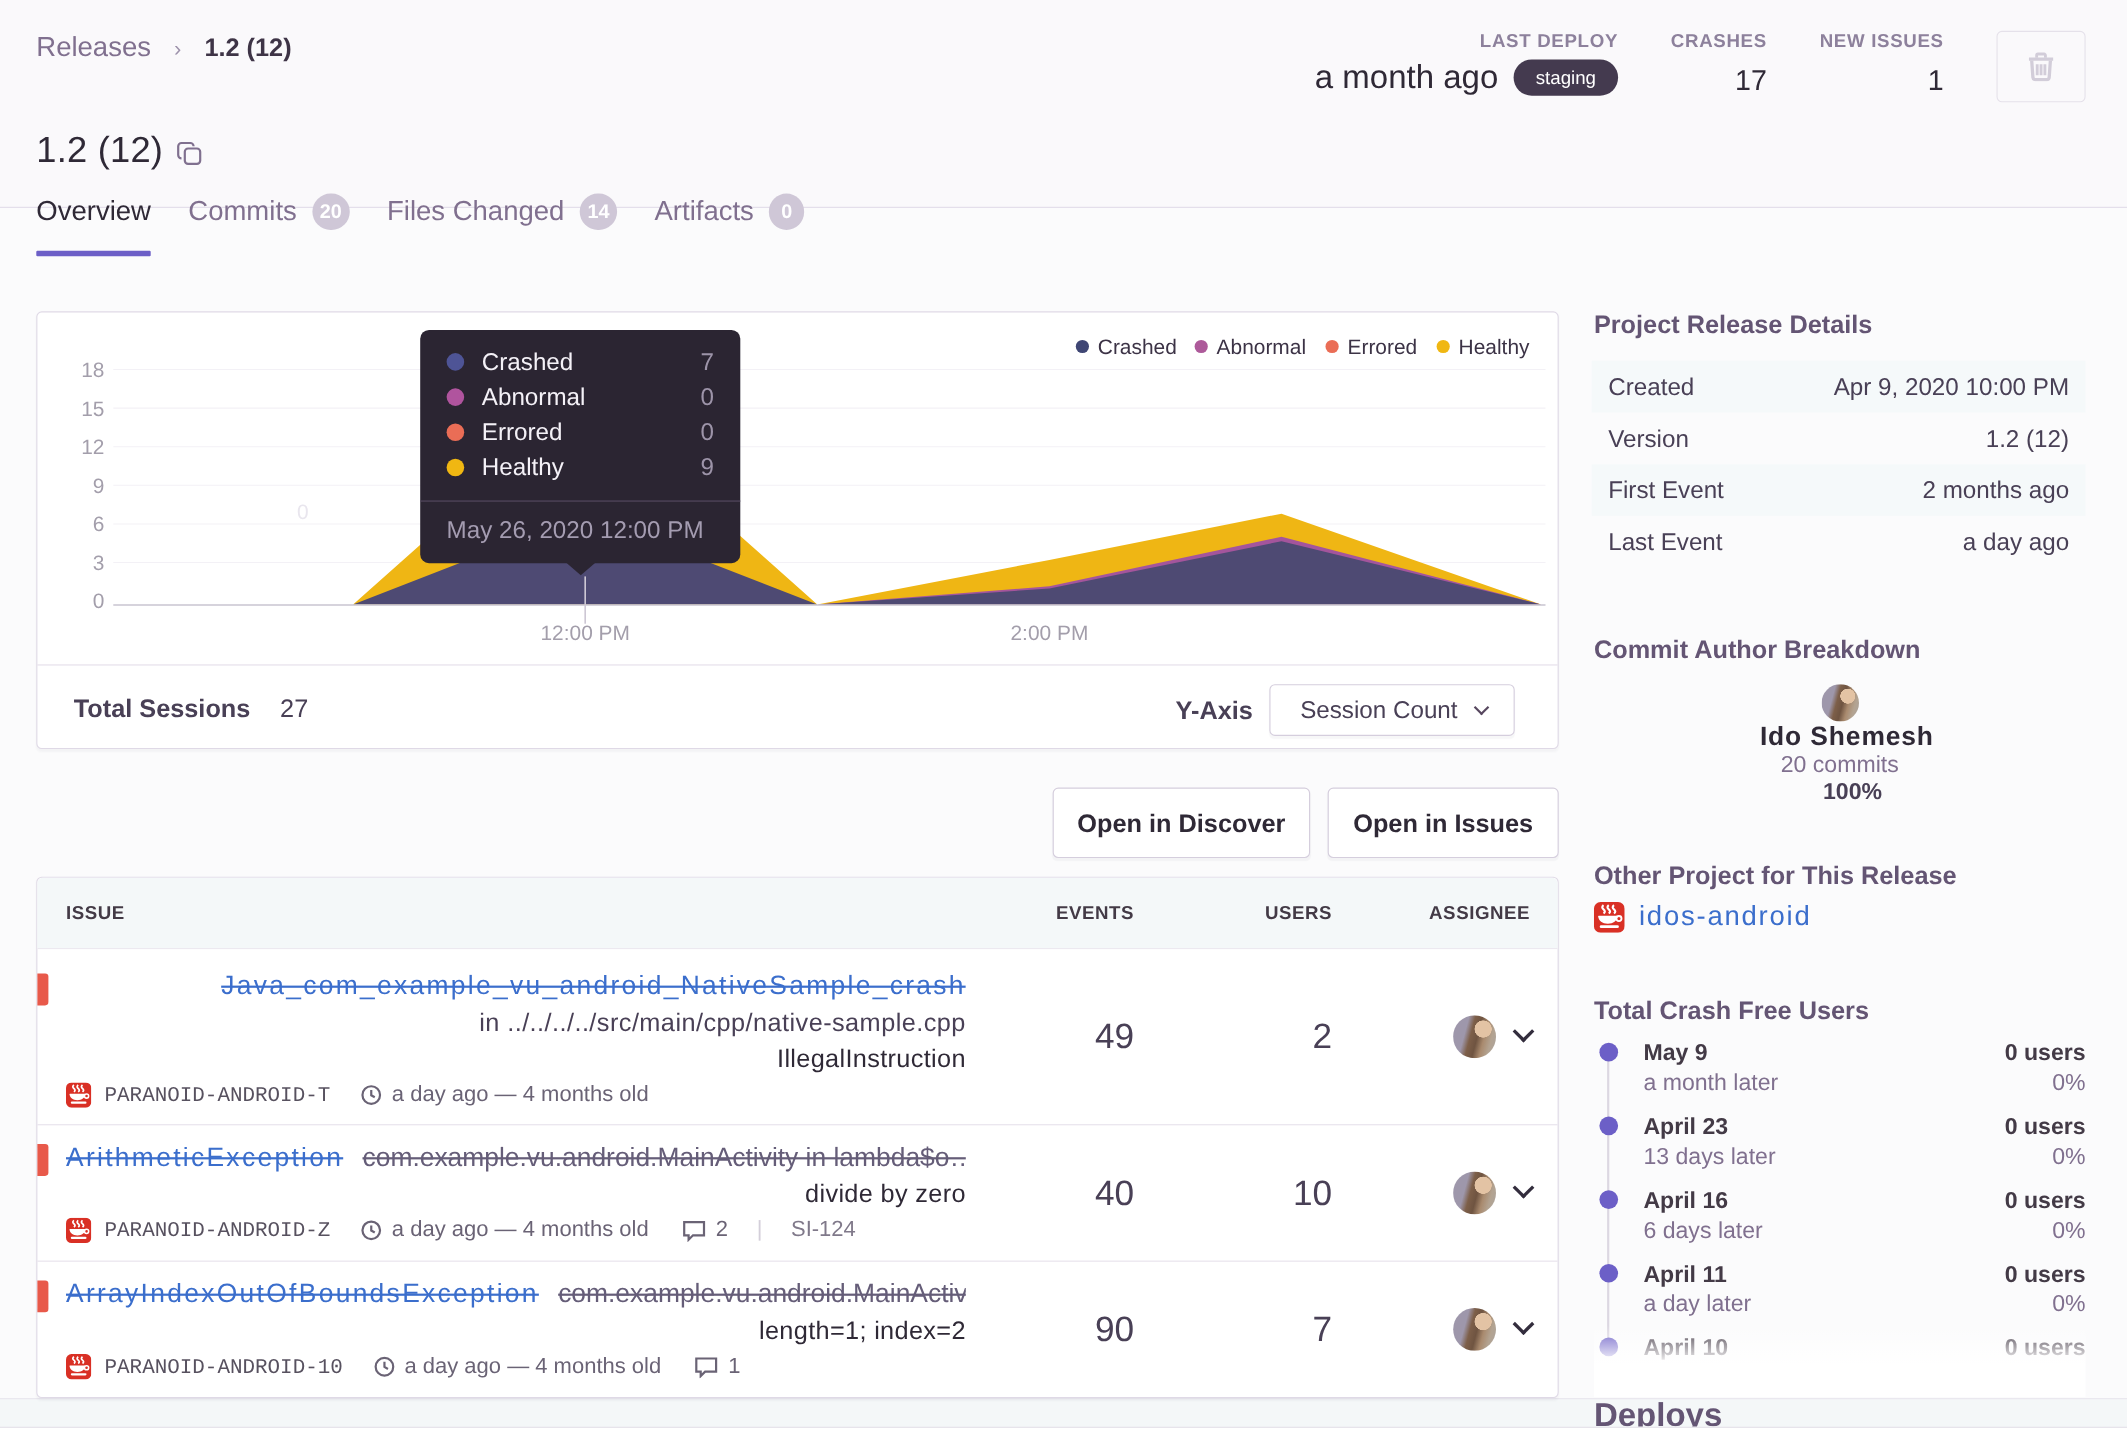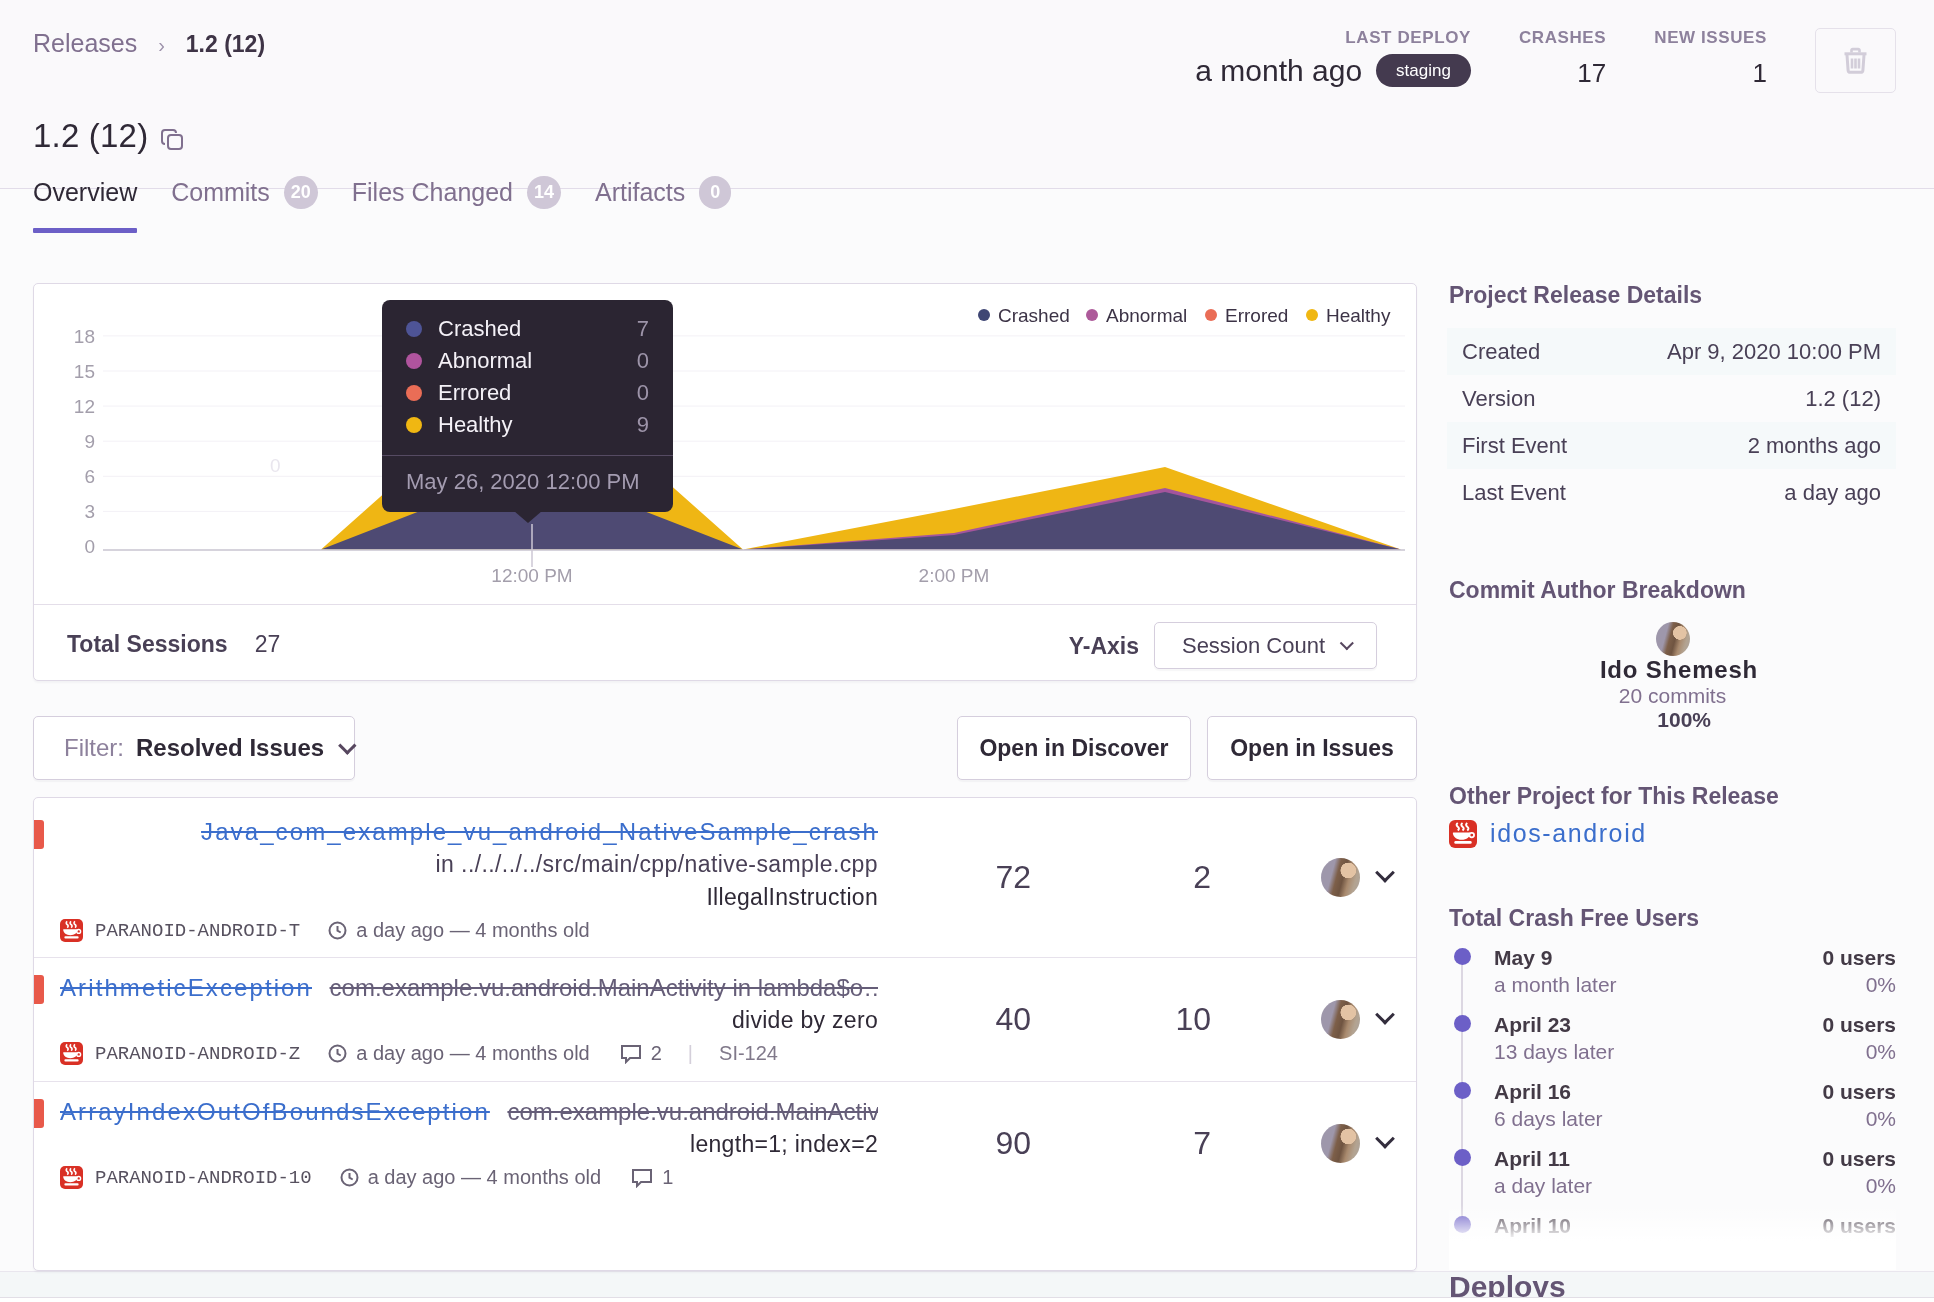--- a/index.html
+++ b/index.html
@@ -227,30 +227,31 @@
   </div>
 
   <div style="position:absolute;left:0;right:0;top:320px;bottom:0;border-top:1px solid #e4dee9;">
     <div style="position:absolute;left:33px;top:26px;font-size:23px;"><b style="color:#494056;">Total Sessions</b><span style="color:#494056;margin-left:27px;">27</span></div>
     <div style="position:absolute;right:277px;top:28px;font-size:23px;font-weight:700;color:#494056;">Y-Axis</div>
     <div class="btn" style="position:absolute;right:39px;top:17px;width:223px;height:47px;font-weight:400;font-size:22px;color:#494056;">Session Count <span class="chev" style="width:10px;height:10px;border-width:2.5px;"></span></div>
   </div>
 </div>
 
 <div id="filterrow">
-  <div class="btn" id="filterbtn">
-        <span class="flab">Filter:</span> 
-        <b>Resolved Issues</b> 
-        <span class="chev"></span>
-      </div>
   <div class="btn" id="btn-discover">Open in Discover</div>
   <div class="btn" id="btn-issues">Open in Issues</div>
 </div>
 
 <div class="panel" id="tablepanel">
+  <div id="thead">
+    <div class="c-issue">ISSUE</div>
+    <div class="c-events">EVENTS</div>
+    <div class="c-users">USERS</div>
+    <div class="c-assign">ASSIGNEE</div>
+  </div>
 
   <div class="irow" style="height:160px;">
     <div class="marker"></div>
     <div class="ileft">
       <div class="t-title"><a>Java_com_example_vu_android_NativeSample_crash</a></div>
       <div class="t-sub">in ../../../../src/main/cpp/native-sample.cpp</div>
       <div class="t-sub2">IllegalInstruction</div>
       <div class="t-meta">
         <svg class="cupicon" width="23" height="23" viewBox="0 0 23 23">
               <rect width="23" height="23" rx="5" fill="#d93025"></rect>
@@ -265,21 +266,21 @@
             </svg>
         <span class="proj">PARANOID-ANDROID-T</span>
         <span style="width:28px;"></span>
         <svg width="19" height="19" viewBox="0 0 19 19">
               <circle cx="9.5" cy="9.5" r="8" fill="none" stroke="#6a6375" stroke-width="2"></circle>
               <path d="M9.5 5 v4.7 l3.2 1.8" fill="none" stroke="#6a6375" stroke-width="2"></path>
             </svg>
         <span style="width:9px;"></span>a day ago — 4 months old
       </div>
     </div>
-    <div class="num c-events">72</div>
+    <div class="num c-events">49</div>
     <div class="num c-users">2</div>
     <div class="assigncell c-assign">
           <span class="avatar"></span>
           <span class="dchev"></span>
         </div>
   </div>
 
   <div class="irow" style="height:124px;">
     <div class="marker" style="top:17px;"></div>
     <div class="ileft" style="padding-top:13px;">

